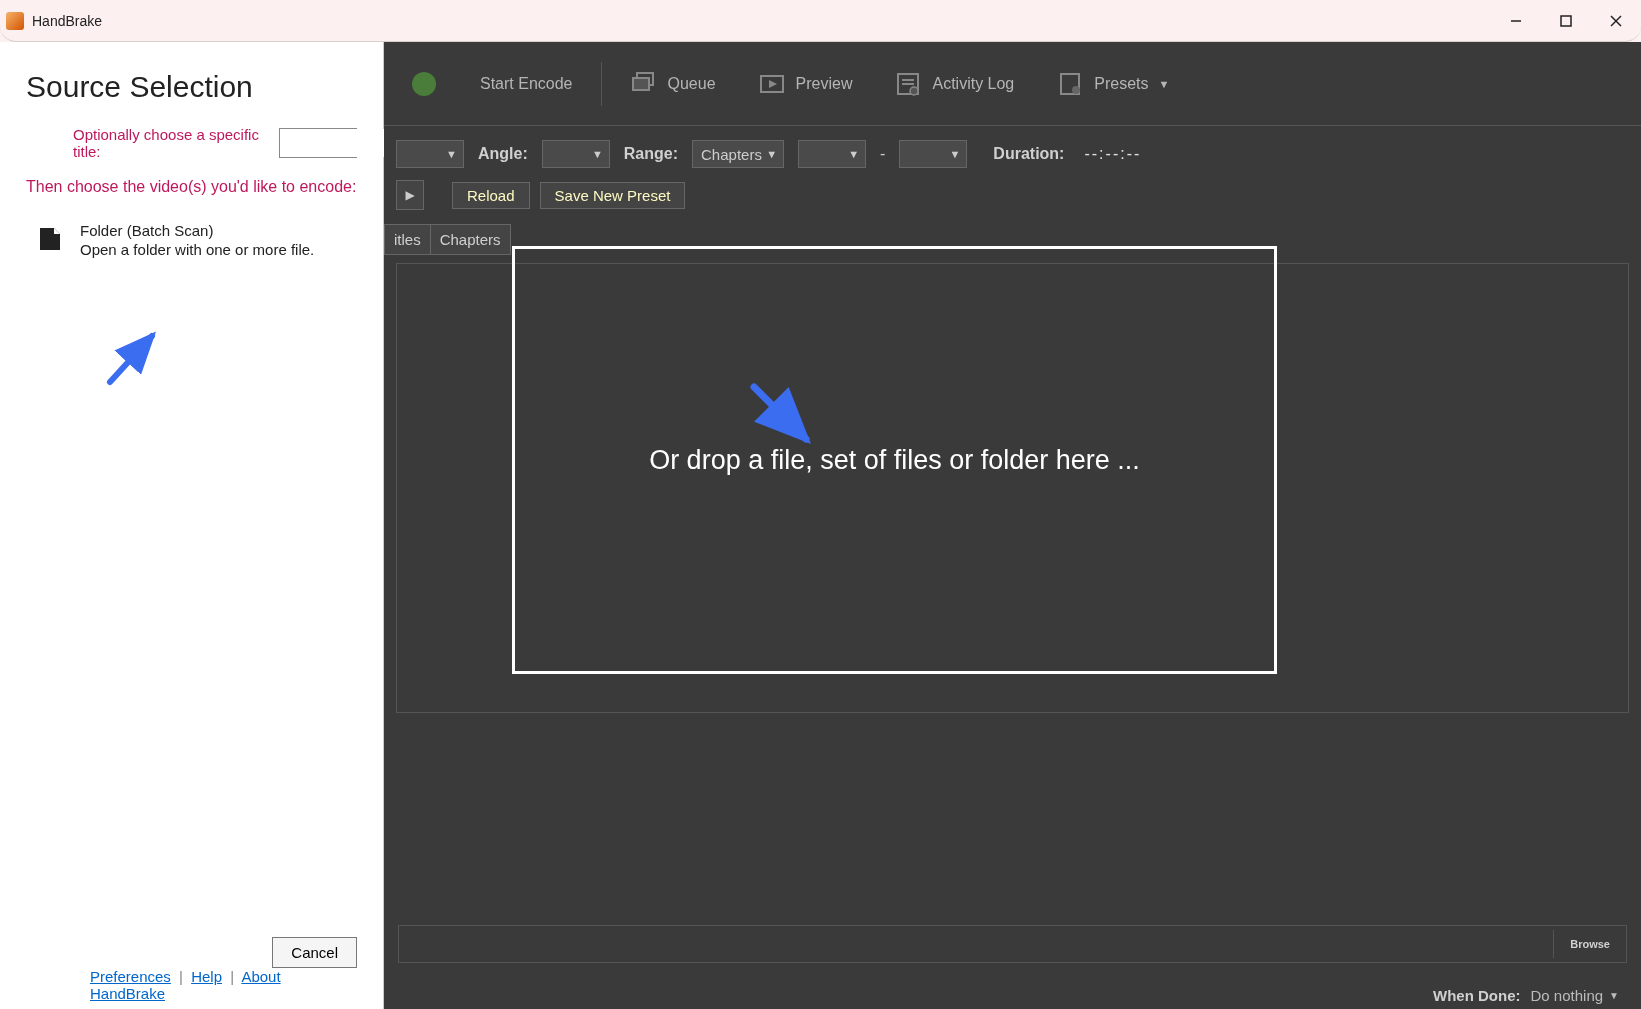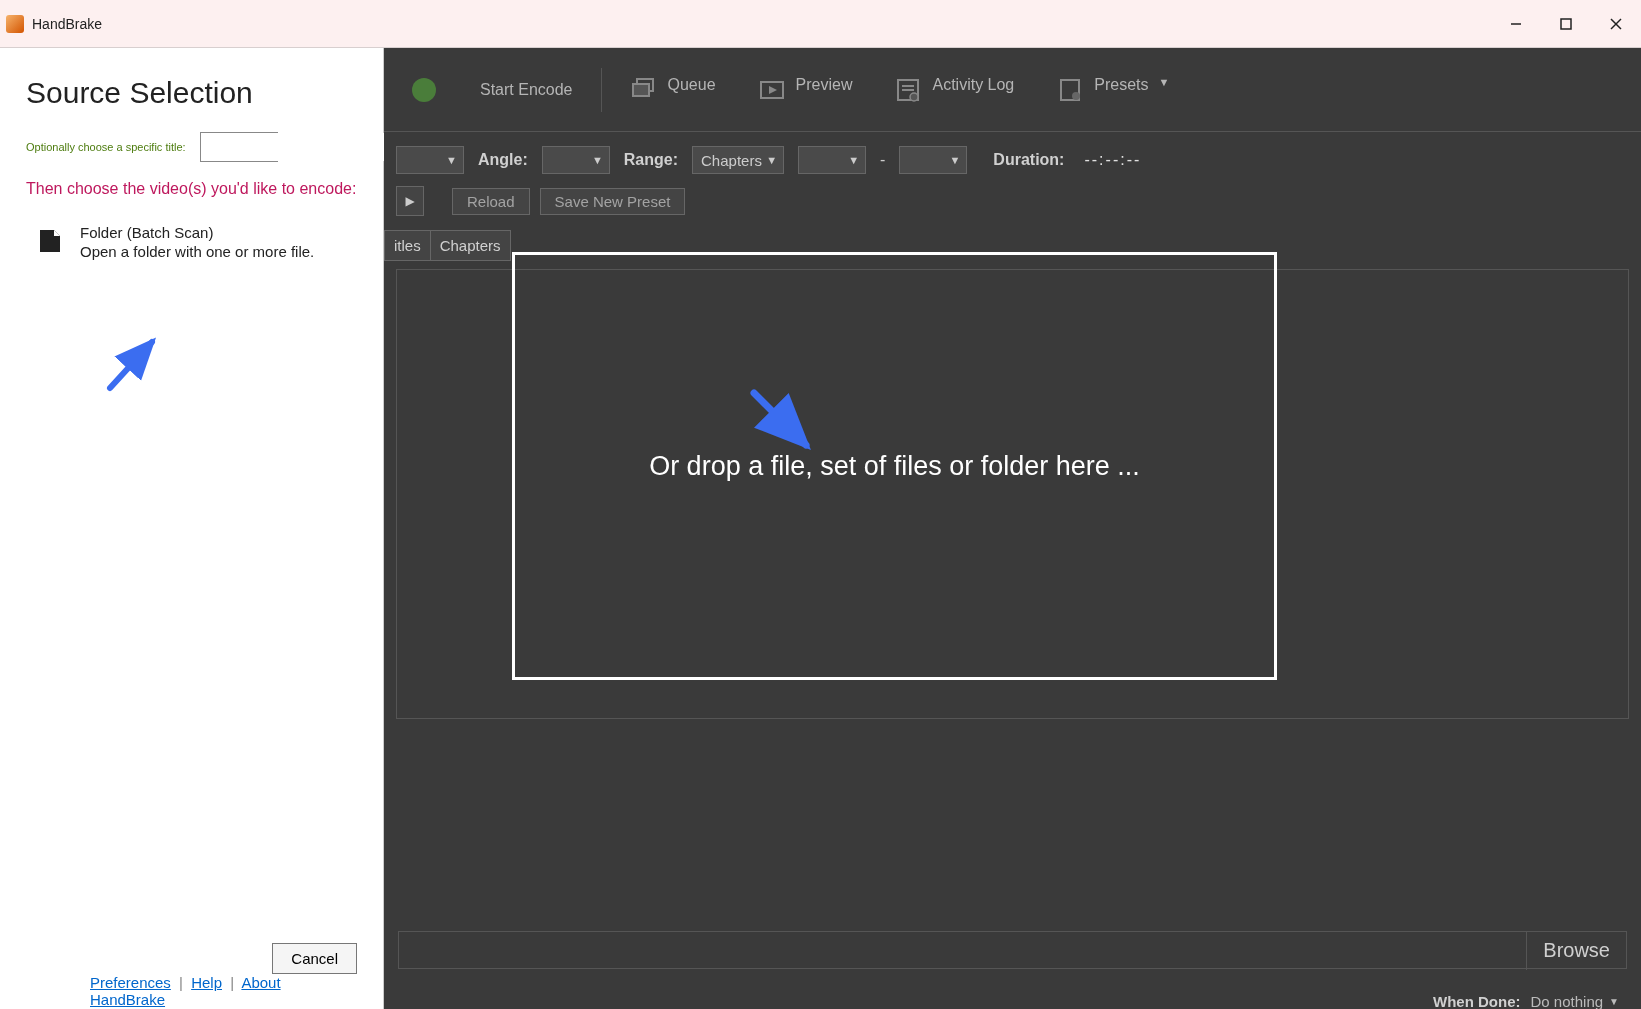--- a/index.html
+++ b/index.html
@@ -8,26 +8,27 @@
     font-family: "Segoe UI", Arial, sans-serif;
     font-size: 14px;
     background: #fdf0f0;
     overflow: hidden;
     width: 1641px;
     height: 1009px;
   }
 
   
   .titlebar {
-    height: 48px;
+    height: 42px;
     display: flex;
     align-items: center;
     background: #fdf0f0;
     padding-left: 6px;
     border-bottom: 1px solid #d8cfcf;
+    border-radius: 16px;
   }
   .titlebar .app-icon {
     width: 18px; height: 18px;
     margin-right: 8px;
     background: linear-gradient(135deg, #f6b26b, #d35400);
     border-radius: 3px;
   }
   .titlebar .title { font-size: 14px; color: #222; }
   .titlebar .spacer { flex: 1; }
   .winbtn {
@@ -55,21 +56,21 @@
   .source-panel h1 {
     font-size: 30px;
     font-weight: 400;
     margin: 10px 0 22px 0;
     color: #222;
   }
   .title-row {
     display: flex; align-items: center; gap: 14px;
     margin-bottom: 18px;
   }
-  .title-row label { font-size: 11px; color: #4d7c0f; }
+  .title-row label { font-size: 15px; color: #be185d; margin-left: 47px; }
   .spinner {
     width: 78px; height: 30px;
     display: flex;
     border: 1px solid #888;
   }
   .spinner input {
     flex: 1; border: none; outline: none; padding: 0 4px;
   }
   .spinner .arrows {
     width: 18px;
@@ -136,21 +137,21 @@
 
   
   .r-toolbar {
     height: 84px;
     display: flex; align-items: center;
     padding-left: 8px;
     border-bottom: 1px solid #555;
     gap: 6px;
   }
   .tb-item {
-    display: flex; gap: 10px;
+    display: flex; align-items: center; gap: 10px;
     padding: 8px 18px;
     color: #b5b5b5;
     font-size: 16px;
   }
   .tb-icon {
     width: 28px; height: 28px;
   }
   .tb-sep {
     width: 1px; height: 44px; background: #555; margin: 0 4px;
   }
@@ -180,21 +181,21 @@
     display: flex; align-items: center; gap: 10px;
   }
   .r-squarebtn {
     width: 28px; height: 30px;
     border: 1px solid #666; background: #444;
     display: flex; align-items: center; justify-content: center;
     font-size: 12px; color: #ccc;
   }
   .r-btn {
     padding: 4px 14px; border: 1px solid #666; background: #444;
-    font-size: 15px; color: #a3a3a3;
+    font-size: 15px; color: #fef9c3;
   }
 
   .r-tabs {
     padding: 4px 12px 0 0;
     display: flex;
   }
   .r-tab {
     padding: 6px 9px;
     border: 1px solid #666;
     background: #444;
@@ -240,23 +241,23 @@
   .r-savebar {
     height: 38px;
     border: 1px solid #555;
     display: flex; align-items: center;
     margin-bottom: 24px;
   }
   .r-savebar .browse {
     margin-left: auto;
     padding: 8px 16px;
     border-left: 1px solid #555;
-    font-weight: normal;
+    font-weight: bold;
     color: #d0d0d0;
-    font-size: 20px;
+    font-size: 11px;
   }
   .r-whendone {
     display: flex; gap: 10px;
     justify-content: flex-end;
     font-size: 15px;
     color: #d0d0d0;
     padding-right: 8px;
   }
   .r-whendone .lbl { font-weight: bold; }
   .r-whendone .sel {

